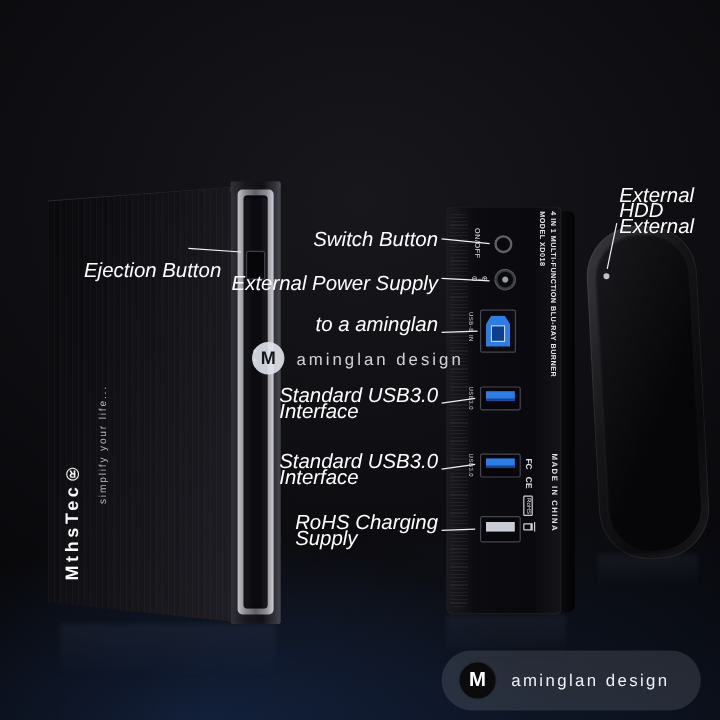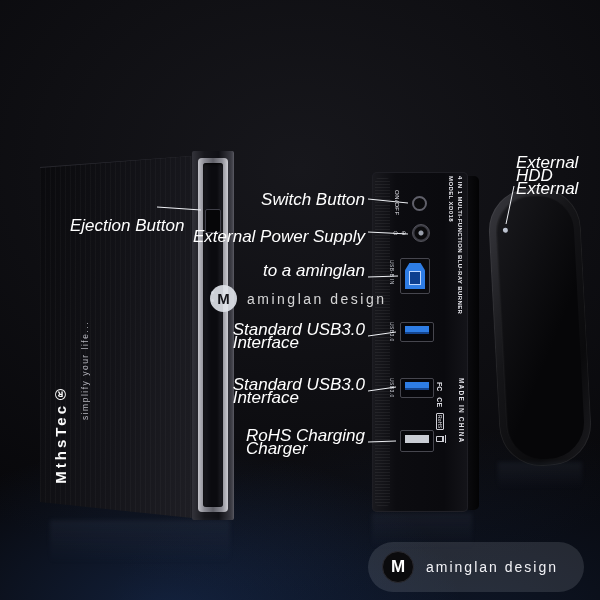--- a/index.html
+++ b/index.html
@@ -218,21 +218,21 @@
   <div class="callout right co-usb3a">
     <div>Standard USB3.0</div>
     <div>Interface</div>
   </div>
   <div class="callout right co-usb3b">
     <div>Standard USB3.0</div>
     <div>Interface</div>
   </div>
   <div class="callout right co-charger">
     <div>RoHS Charging</div>
-    <div>Charger</div>
+    <div>Supply</div>
   </div>
   <div class="callout co-hdd">
     <div>External HDD</div>
     <div>External</div>
   </div>
 
   <div class="wm">
     <div class="wm-circle">M</div>
     <div class="wm-text">aminglan design</div>
   </div>

